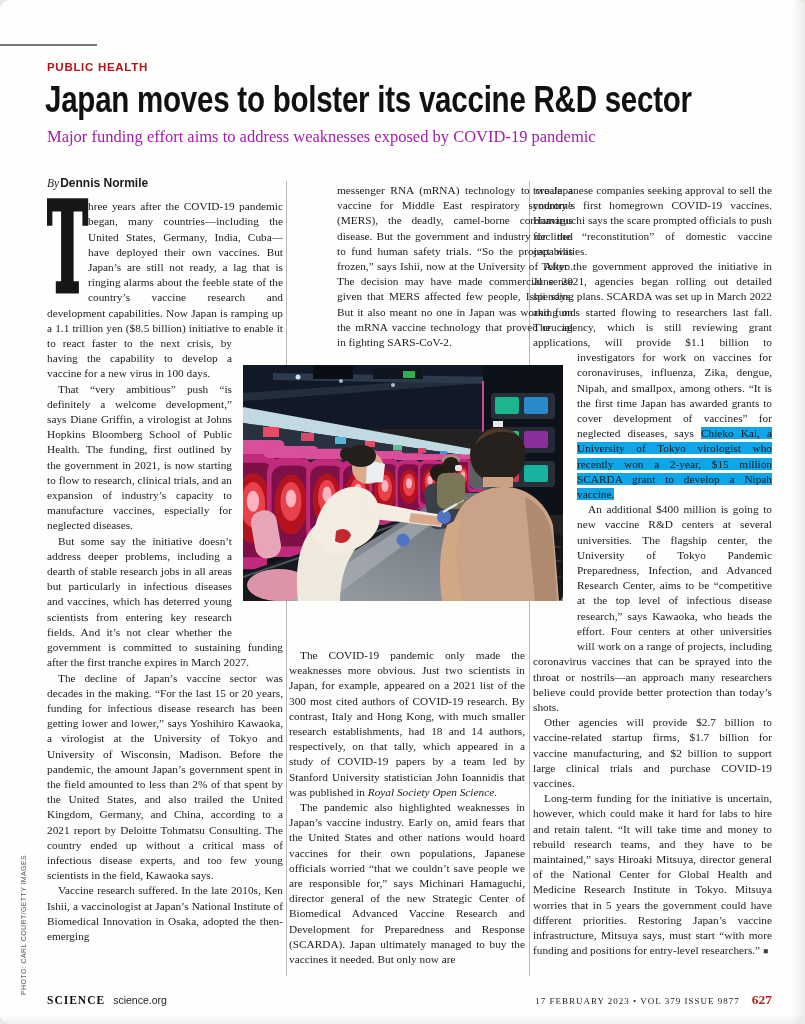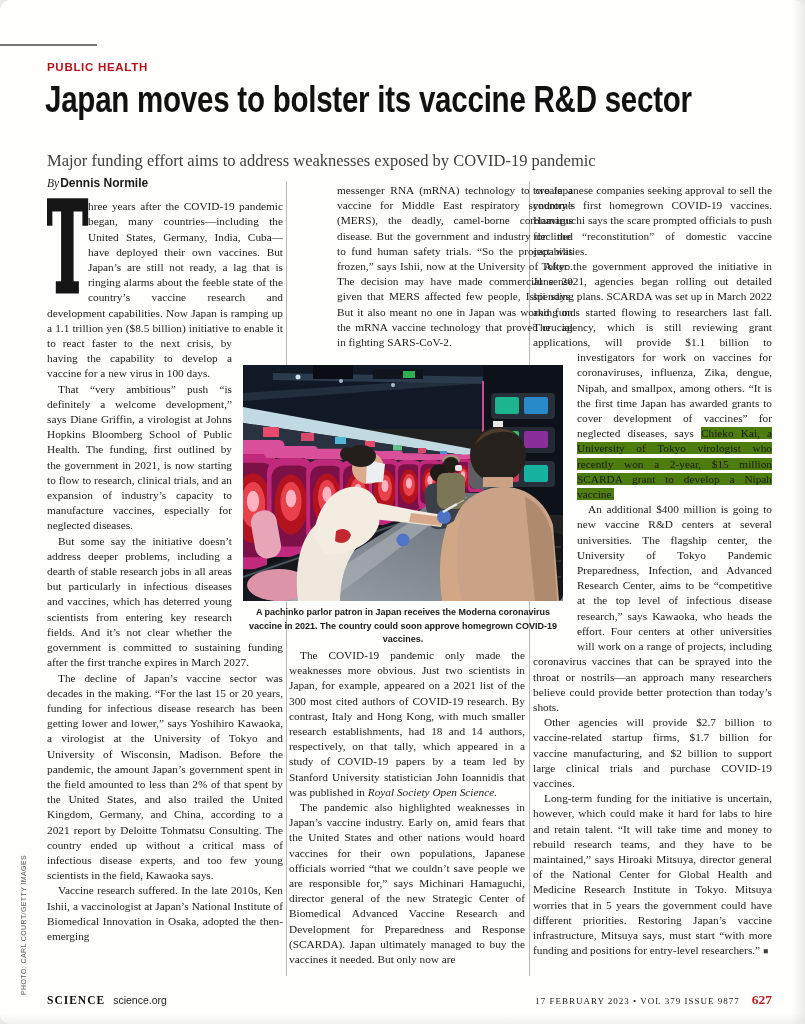--- a/index.html
+++ b/index.html
@@ -8,21 +8,21 @@
   
   .scanline-topleft{position:absolute;left:0;top:44px;width:97px;height:2px;background:#4a4a4a;opacity:.75;}
   .edge-right{position:absolute;right:0;top:0;width:14px;height:100%;background:linear-gradient(to right,rgba(0,0,0,0),rgba(0,0,0,.07));}
   .edge-bottom{position:absolute;left:0;bottom:0;width:100%;height:10px;background:linear-gradient(to bottom,rgba(0,0,0,0),rgba(0,0,0,.05));}
 
   
   .kicker{position:absolute;left:47px;top:61px;font-family:"Liberation Sans",sans-serif;font-weight:bold;
           font-size:11.5px;letter-spacing:.7px;color:#b5121a;}
   .title{position:absolute;left:45px;top:82px;font-family:"Liberation Sans",sans-serif;font-weight:bold;
          font-size:36px;line-height:1;color:#111;letter-spacing:-.3px;transform:scaleX(.82);transform-origin:0 0;white-space:nowrap;}
-  .subtitle{position:absolute;left:47px;top:127px;font-size:16.5px;color:#404040;white-space:nowrap;margin-top:24px;}
+  .subtitle{position:absolute;left:47px;top:127px;font-size:16.5px;color:#a21caf;white-space:nowrap;}
 
   
   .col{position:absolute;font-size:11.3px;line-height:15.2px;text-align:justify;overflow:hidden;}
   #col1{left:47px;top:176px;width:236px;height:800px;}
   #col2a{left:289px;top:183px;width:236px;height:181px;margin-left:48px;}
   #col2b{left:289px;top:648px;width:236px;height:327px;}
   #col3{left:533px;top:183px;width:239px;height:793px;}
   .col p{margin:0;}
   .indent{text-indent:11px;}
   .colrule{position:absolute;top:181px;height:795px;width:1px;background:#ababab;opacity:.85;}
@@ -31,21 +31,21 @@
   .byline{margin-bottom:8px;text-align:left;}
   .byline-by{font-style:italic;font-size:11.5px;}
   .byline-name{font-family:"Liberation Sans",sans-serif;font-weight:bold;font-size:12px;margin-left:1px;}
 
   .dropcap{float:left;width:36px;height:92px;margin:3px 5px 0 0;overflow:visible;
            font-family:"DejaVu Serif",serif;font-weight:bold;font-size:124px;line-height:92px;
            color:#161616;-webkit-text-stroke:5px #161616;transform:scaleX(.44);transform-origin:0 0;}
   .wrap-spacer-right{float:right;width:51px;height:296px;}
   .wrap-spacer-left{float:left;width:44px;height:291px;}
   .it{font-style:italic;}
-  .hl{background:#4d7c0f;}
+  .hl{background:#0ea5e9;}
   .endmark{font-size:8.5px;color:#3f3f3f;letter-spacing:0;}
 
   
   .photo{position:absolute;left:243px;top:365px;width:320px;height:236px;z-index:3;overflow:hidden;background:#222;}
   .photo svg{display:block;width:100%;height:100%;}
   .caption{position:absolute;left:243px;top:606px;width:320px;z-index:3;text-align:center;
            font-family:"Liberation Sans",sans-serif;font-weight:bold;font-size:9px;line-height:13.5px;color:#191919;}
   .credit{position:absolute;left:20px;top:845px;height:150px;writing-mode:vertical-rl;transform:rotate(180deg);
           font-family:"Liberation Sans",sans-serif;font-size:7px;letter-spacing:.4px;color:#5a5a5a;white-space:nowrap;}
 
@@ -220,21 +220,20 @@
         <path d="M124,95 L142,99 L140,117 L123,118 Z" fill="#eceff1"></path>
         <ellipse cx="118" cy="91" rx="15" ry="11" fill="#241f1b"></ellipse>
         <circle cx="104" cy="89" r="7" fill="#241f1b"></circle>
         <circle cx="160" cy="175" r="6.5" fill="#4f74c4"></circle>
         <circle cx="201" cy="152" r="7" fill="#4f74c4"></circle>
         <line x1="200" y1="147" x2="214" y2="139" stroke="#e8ebee" stroke-width="2.4"></line>
         <line x1="214" y1="139" x2="221" y2="135" stroke="#cfd4d9" stroke-width="1"></line>
       </g>
     </svg>
   </div>
-  <div class="caption">A pachinko parlor patron in Japan receives the Moderna coronavirus vaccine in 2021. The country could soon approve homegrown COVID-19 vaccines.</div>
   <div class="credit">PHOTO: CARL COURT/GETTY IMAGES</div>
 
   <div class="col" id="col2b">
     <p class="indent">
       <span>The COVID-19 pandemic only made the weaknesses more obvious. Just two scientists in Japan, for example, appeared on a 2021 list of the 300 most cited authors of COVID-19 research. By contrast, Italy and Hong Kong, with much smaller research establishments, had 18 and 14 authors, respectively, on that tally, which appeared in a study of COVID-19 papers by a team led by Stanford University statistician John Ioannidis that was published in </span><span class="it">Royal Society Open Science.</span>
     </p>
     <p class="indent">The pandemic also highlighted weaknesses in Japan’s vaccine industry. Early on, amid fears that the United States and other nations would hoard vaccines for their own populations, Japanese officials worried “that we couldn’t save people we are responsible for,” says Michinari Hamaguchi, director general of the new Strategic Center of Biomedical Advanced Vaccine Research and Development for Preparedness and Response (SCARDA). Japan ultimately managed to buy the vaccines it needed. But only now are</p>
   </div>
 
   <div class="col" id="col3">

